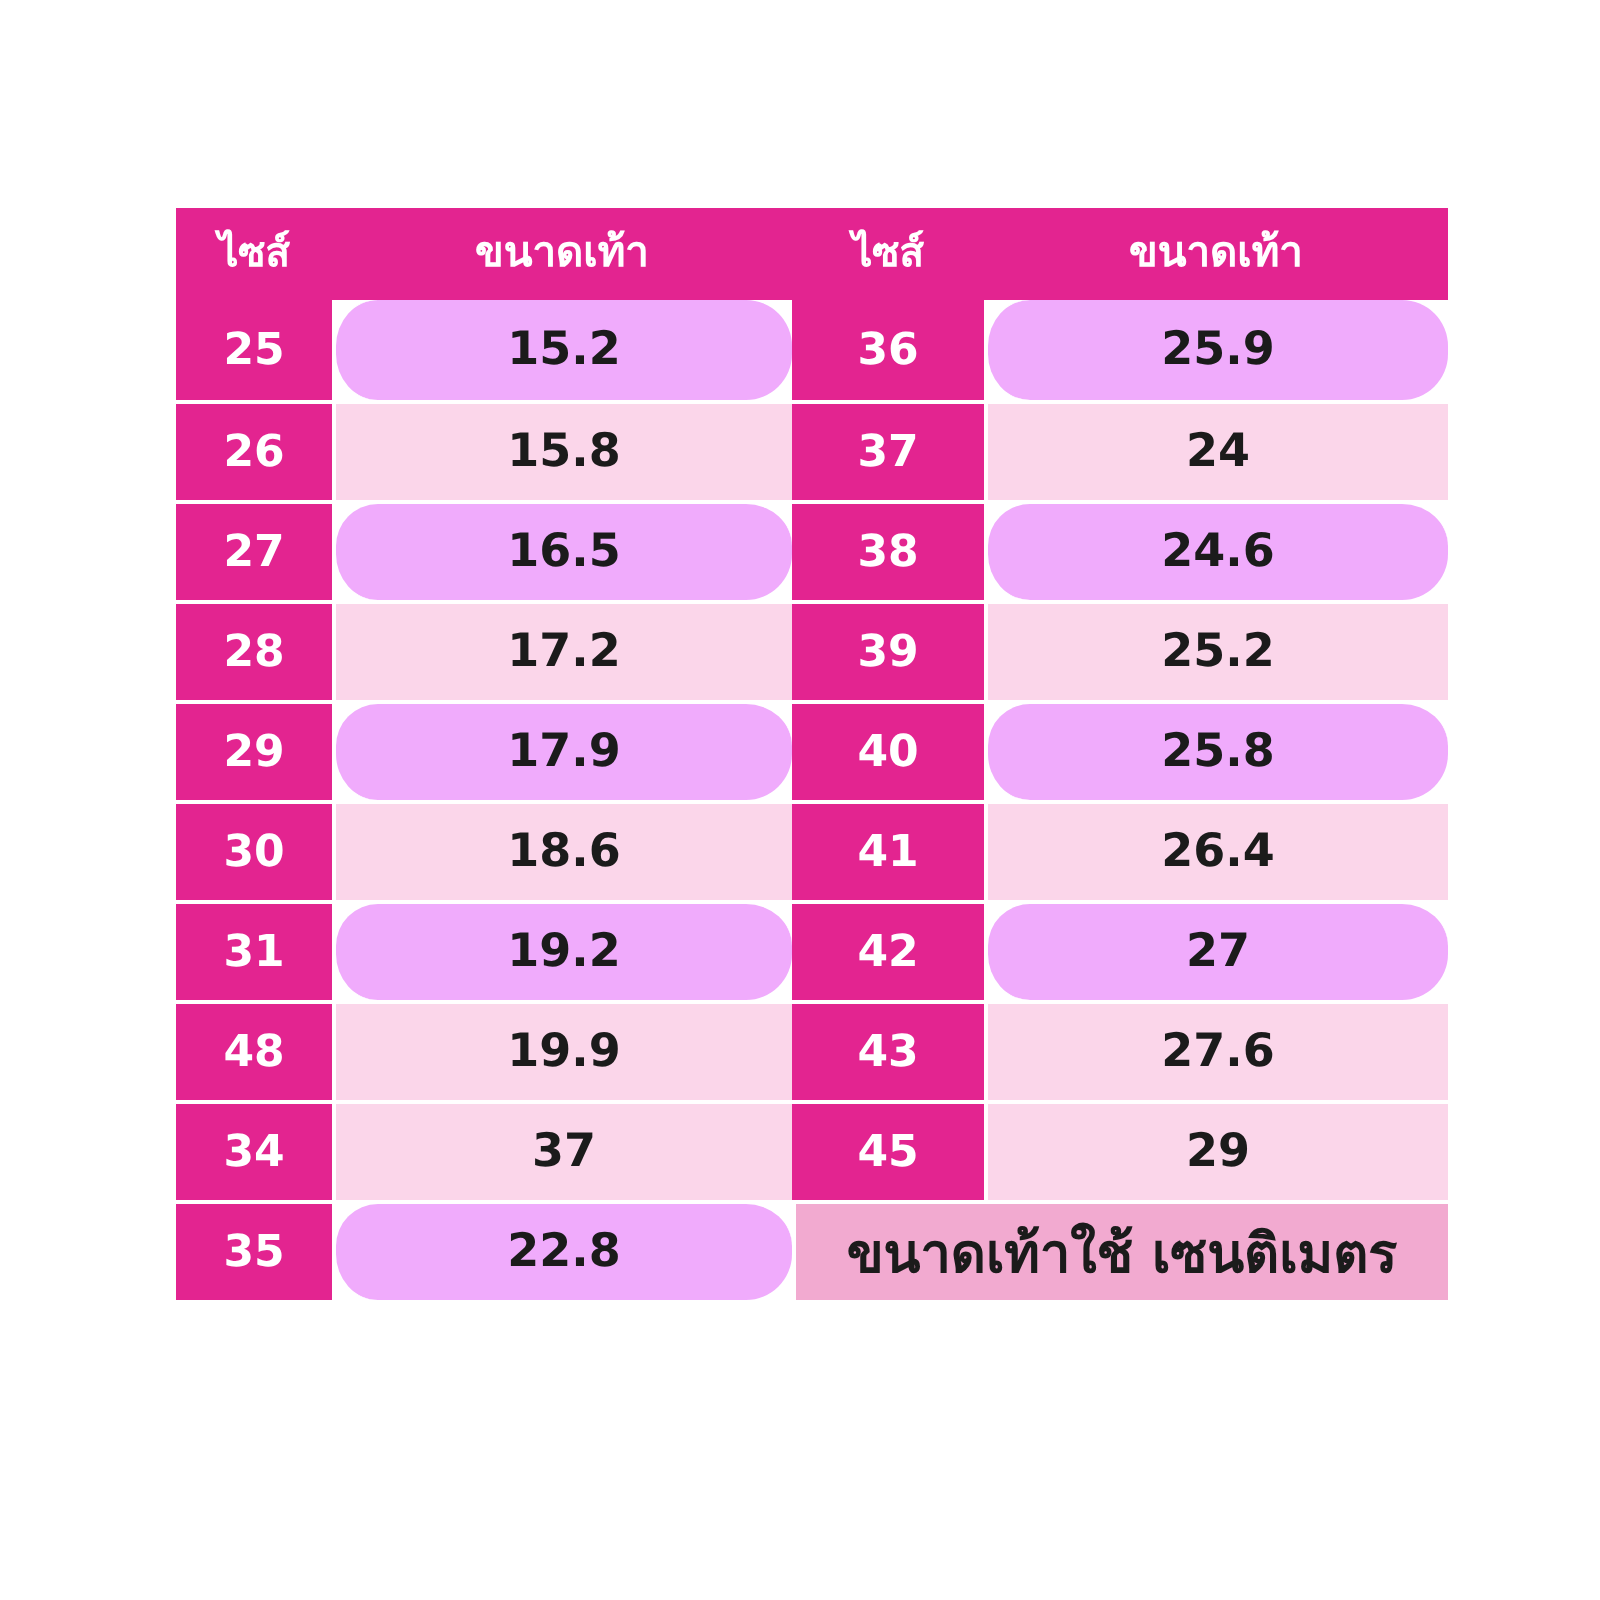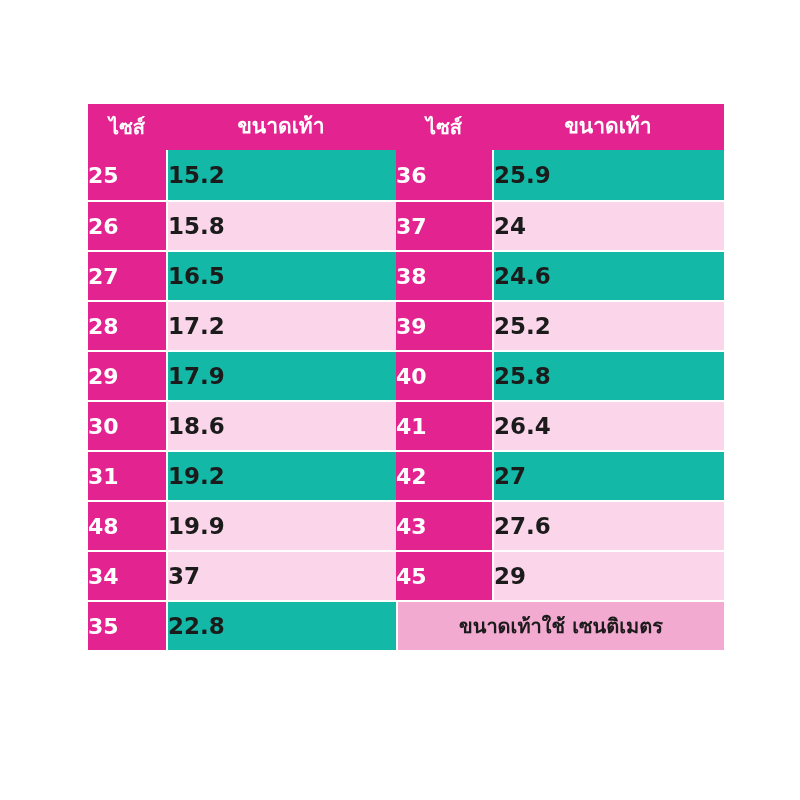--- a/index.html
+++ b/index.html
@@ -52,21 +52,21 @@
   }
   thead th.hdr-size {
     font-size: 20px;
     font-family: Liberation Serif, serif;
   }
 
   
   tbody td {
     height: 50px;
     padding: 0;
-    text-align: left;
+    text-align: center;
     vertical-align: middle;
     border: 0;
     box-sizing: border-box;
   }
 
   
   td.size-cell {
     background: #e32490;
     color: #ffffff;
     font-size: 22px;
@@ -81,28 +81,28 @@
   td.foot-cell {
     color: #1b1b1b;
     font-size: 23px;
     font-weight: bold;
     border-top: 2px solid #ffffff;
     border-left: 2px solid #ffffff;
   }
   tbody tr:first-child td.foot-cell {
     border-top: 0;
   }
-  td.shade-a { background: #14b8a6; }
+  td.shade-a { background: #f0abfc; border-radius: 23px; }
   td.shade-b { background: #fbd6ea; }
 
   
   td.footer-note {
     background: #f2aad0;
     color: #1b1b1b;
-    font-size: 20px;
+    font-size: 27px;
     font-weight: bold;
     text-align: center;
     border-top: 2px solid #ffffff;
     border-left: 2px solid #ffffff;
   }
 </style>
 </head>
 <body>
 
 <div id="stage">

